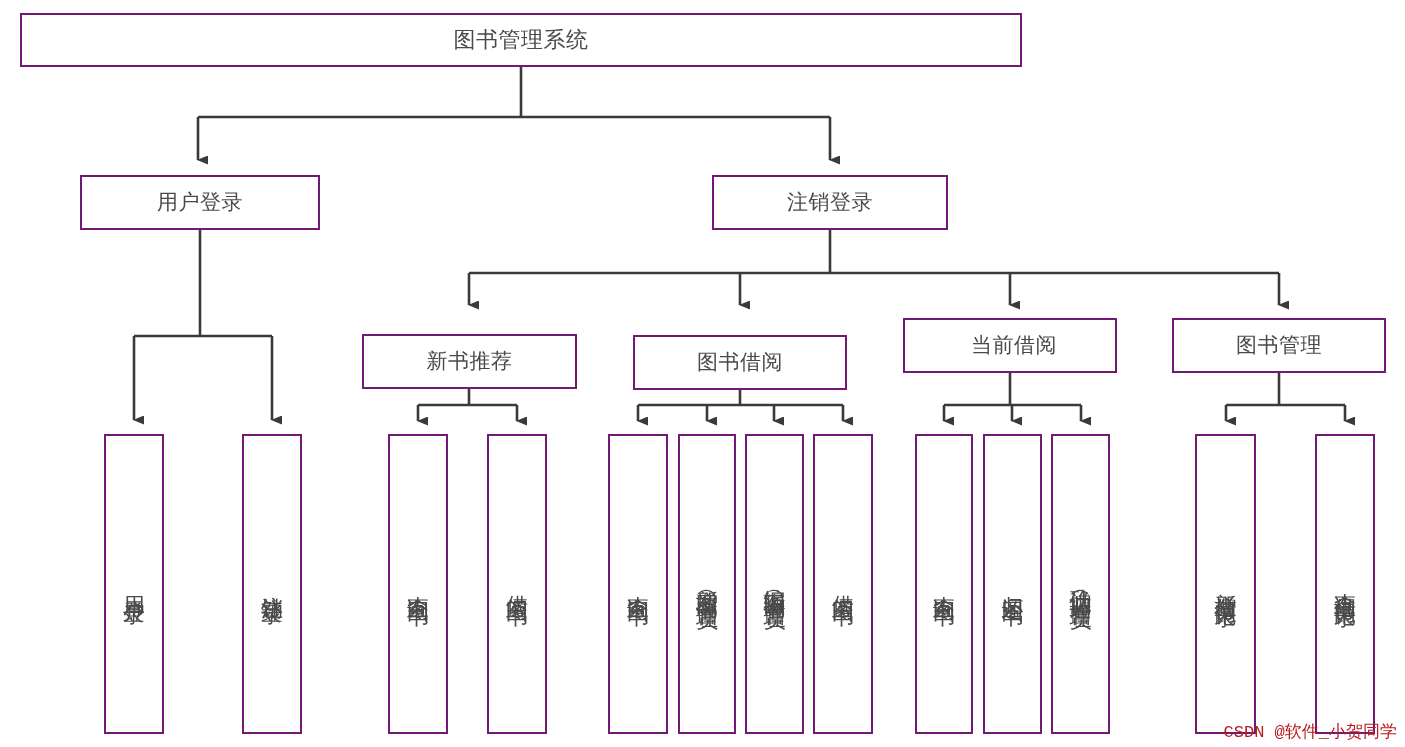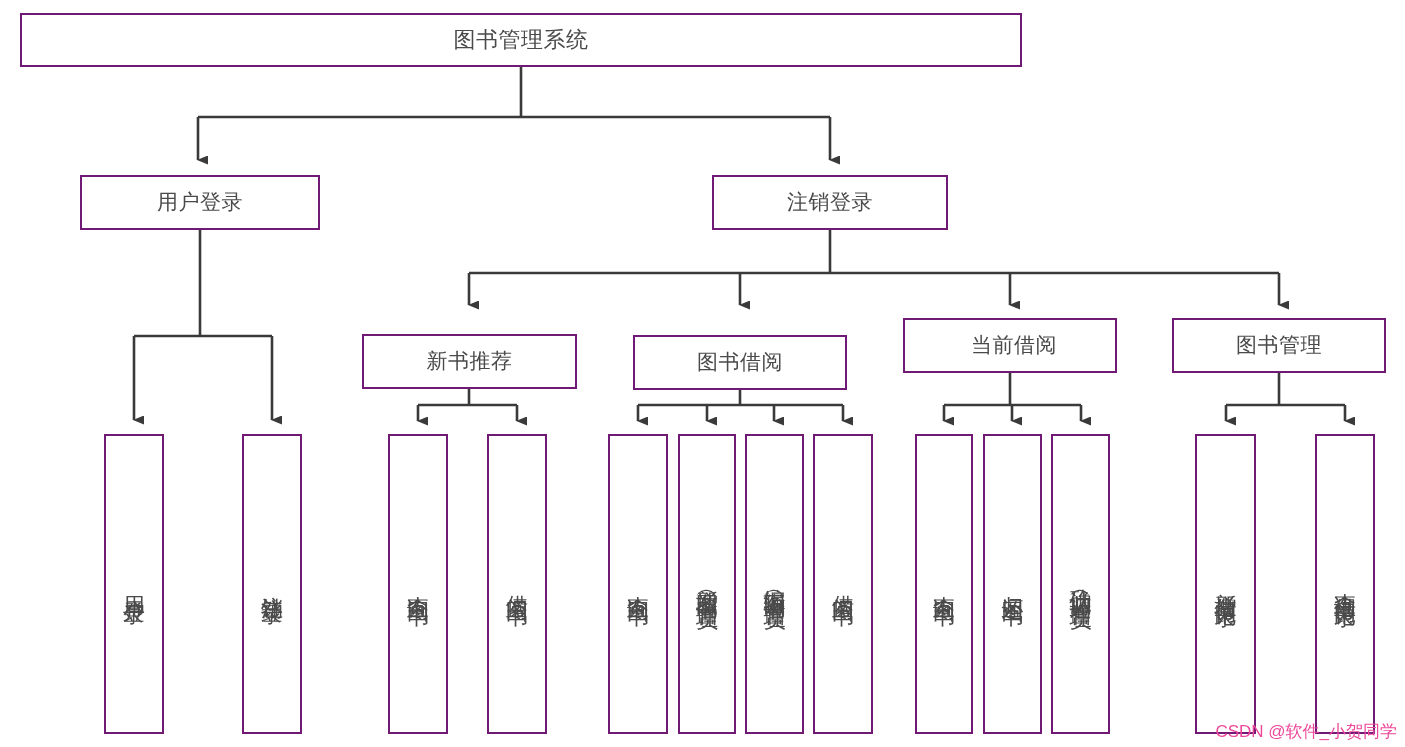--- a/index.html
+++ b/index.html
@@ -57,24 +57,24 @@
     text-orientation: upright;
     font-size: 22px;
     letter-spacing: 3px;
     line-height: 1;
   }
   .watermark {
     position: absolute;
     right: 8px;
     bottom: 4px;
     font-size: 17px;
-    color: #ec4899;
+    color: #b91c1c;
     z-index: 5;
     white-space: nowrap;
-    font-family: Liberation Sans, sans-serif;
+    font-family: Liberation Mono, monospace;
   }
 </style>
 </head>
 <body>
 
 <div id="diagram-root">
 
   <svg class="wires" viewBox="0 0 1405 747" xmlns="http://www.w3.org/2000/svg">
     <defs>
       <marker id="arrowhead" markerWidth="9" markerHeight="11" refX="4.5" refY="10" orient="auto" markerUnits="userSpaceOnUse">

